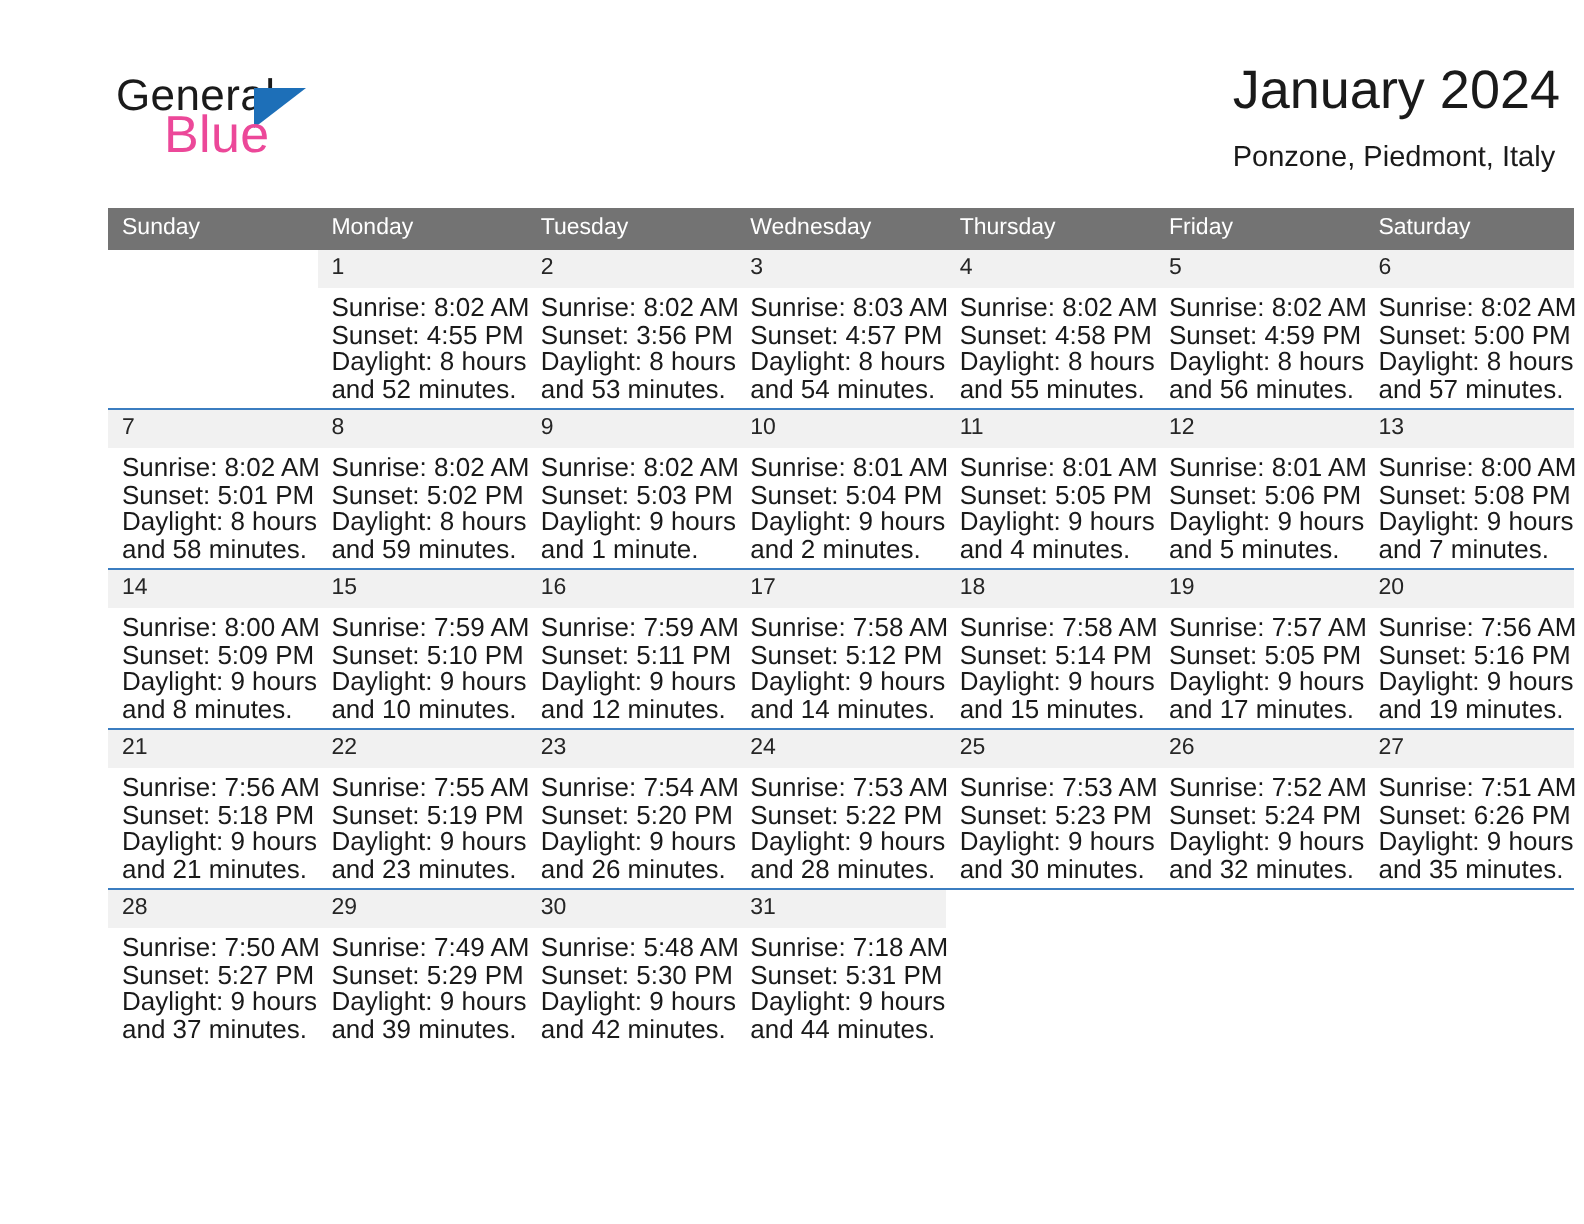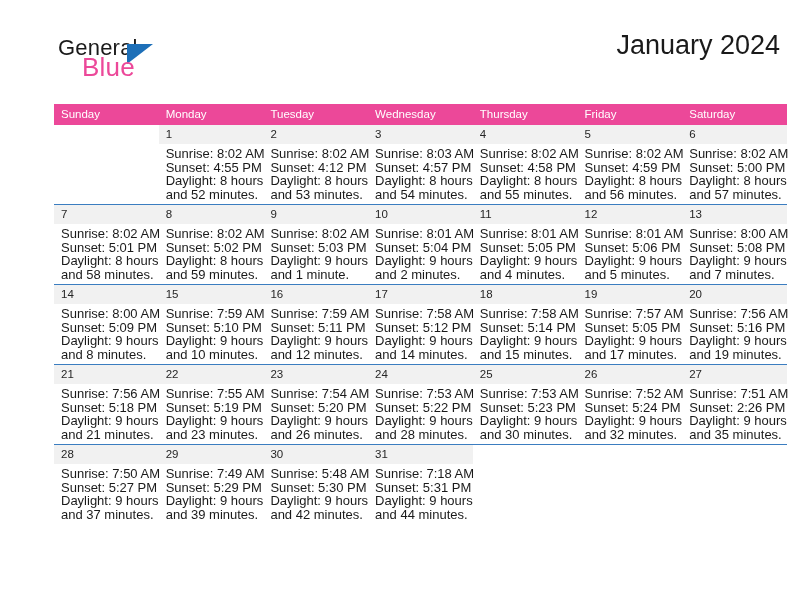--- a/index.html
+++ b/index.html
@@ -90,21 +90,21 @@
   
   .calendar {
     position: absolute;
     left: 30px;
     top: 104px;
     width: 733px;
     border-collapse: collapse;
     table-layout: fixed;
   }
   .calendar th {
-    background: #ec4899;
+    background: #737373;
     color: #ffffff;
     font-size: 11.5px;
     font-weight: normal;
     text-align: left;
     padding: 4px 0 5px 7px;
     height: 12px;
     border: none;
   }
   .calendar td {
     width: 104.7px;
@@ -148,20 +148,21 @@
   <div class="header">
 
     <div class="brand">
       <span class="brand-general">General</span>
       <span class="brand-triangle"></span>
       <span class="brand-blue">Blue</span>
     </div>
 
     <div class="title-block">
       <div class="cal-title">January 2024</div>
+      <div class="cal-subtitle">Ponzone, Piedmont, Italy</div>
     </div>
 
   </div>
 
   <table class="calendar">
     <thead>
       <tr>
         <th>Sunday</th>
         <th>Monday</th>
         <th>Tuesday</th>
@@ -183,21 +184,21 @@
               <div>Sunrise: 8:02 AM</div>
               <div>Sunset: 4:55 PM</div>
               <div>Daylight: 8 hours</div>
               <div>and 52 minutes.</div>
             </div>
           </td>
           <td class="day-cell">
             <span class="daynum">2</span>
             <div class="details">
               <div>Sunrise: 8:02 AM</div>
-              <div>Sunset: 4:12 PM</div>
+              <div>Sunset: 3:56 PM</div>
               <div>Daylight: 8 hours</div>
               <div>and 53 minutes.</div>
             </div>
           </td>
           <td class="day-cell">
             <span class="daynum">3</span>
             <div class="details">
               <div>Sunrise: 8:03 AM</div>
               <div>Sunset: 4:57 PM</div>
               <div>Daylight: 8 hours</div>
@@ -414,21 +415,21 @@
               <div>Sunrise: 7:52 AM</div>
               <div>Sunset: 5:24 PM</div>
               <div>Daylight: 9 hours</div>
               <div>and 32 minutes.</div>
             </div>
           </td>
           <td class="day-cell">
             <span class="daynum">27</span>
             <div class="details">
               <div>Sunrise: 7:51 AM</div>
-              <div>Sunset: 2:26 PM</div>
+              <div>Sunset: 6:26 PM</div>
               <div>Daylight: 9 hours</div>
               <div>and 35 minutes.</div>
             </div>
           </td>
         </tr>
         <tr class="week">
           <td class="day-cell">
             <span class="daynum">28</span>
             <div class="details">
               <div>Sunrise: 7:50 AM</div>

